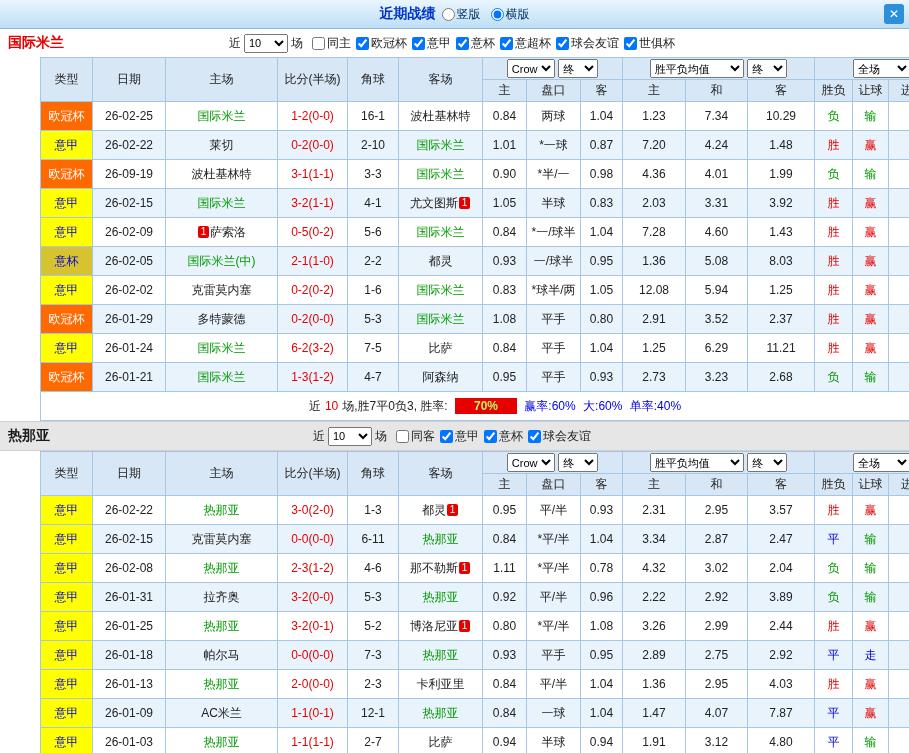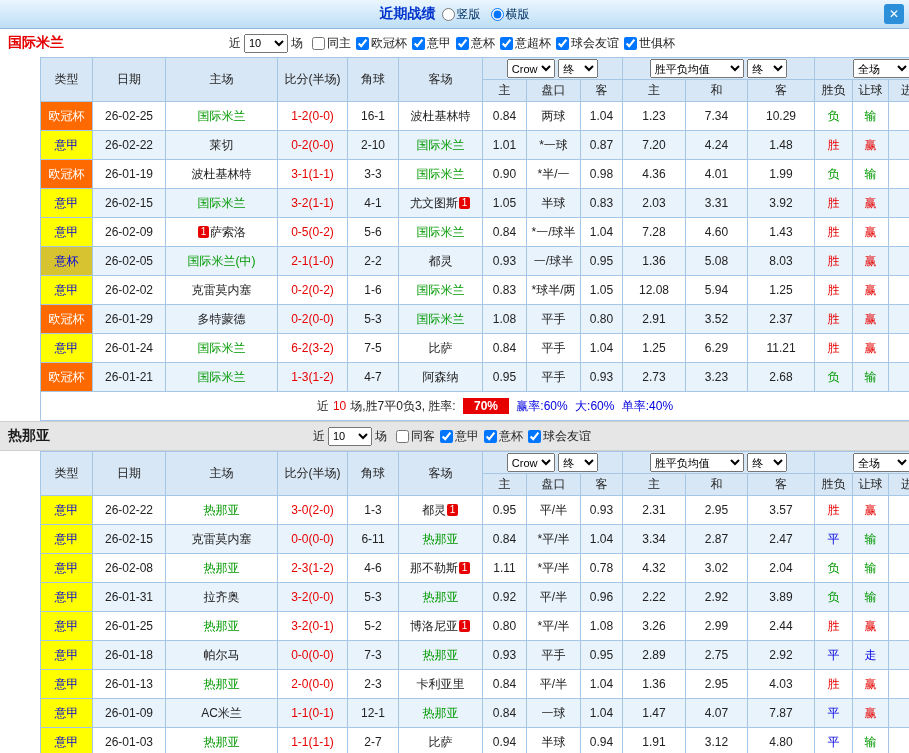--- a/index.html
+++ b/index.html
@@ -41,21 +41,21 @@
   .score{color:#e60000;}
   .t-f{color:#009900;}
   .c-r{color:#e60000;}
   .c-g{color:#009900;}
   .c-b{color:#0000dd;}
   .badge{display:inline-block;background:#e60000;color:#fff;font-size:10px;line-height:12px;min-width:11px;
          border-radius:2px;margin:0 1px;vertical-align:1px;}
   .badge:empty{display:none;}
   .summary-cell{height:28px;background:#fff;}
   .summary-cell span{margin:0 2px;}
-  .winrate{background:#e60000;color:#ffffff;padding:1px 11px;font-weight:bold;}
+  .winrate{background:#e60000;color:#bef264;padding:1px 19px;font-weight:bold;}
   select{font-size:11px;height:19px;font-family:inherit;}
   .sel-count{width:44px;}
   .sel-src{width:48px;}
   .sel-end{width:40px;}
   .sel-wdl{width:94px;}
   .sel-scope{width:58px;}
 </style>
 </head>
 <body>
 
@@ -207,21 +207,21 @@
           <td>7.20</td>
           <td>4.24</td>
           <td>1.48</td>
           <td><span class="c-r">胜</span></td>
           <td><span class="c-r">赢</span></td>
           <td><span class="c-g">小</span></td>
         </tr>
 
         <tr>
           <td class="ty-cup">欧冠杯</td>
-          <td>26-01-19</td>
+          <td>26-09-19</td>
           <td><span class="">波杜基林特</span></td>
           <td class="score">3-1(1-1)</td>
           <td>3-3</td>
           <td><span class="t-f">国际米兰</span></td>
           <td>0.90</td>
           <td>*半/一</td>
           <td>0.98</td>
           <td>4.36</td>
           <td>4.01</td>
           <td>1.99</td>

